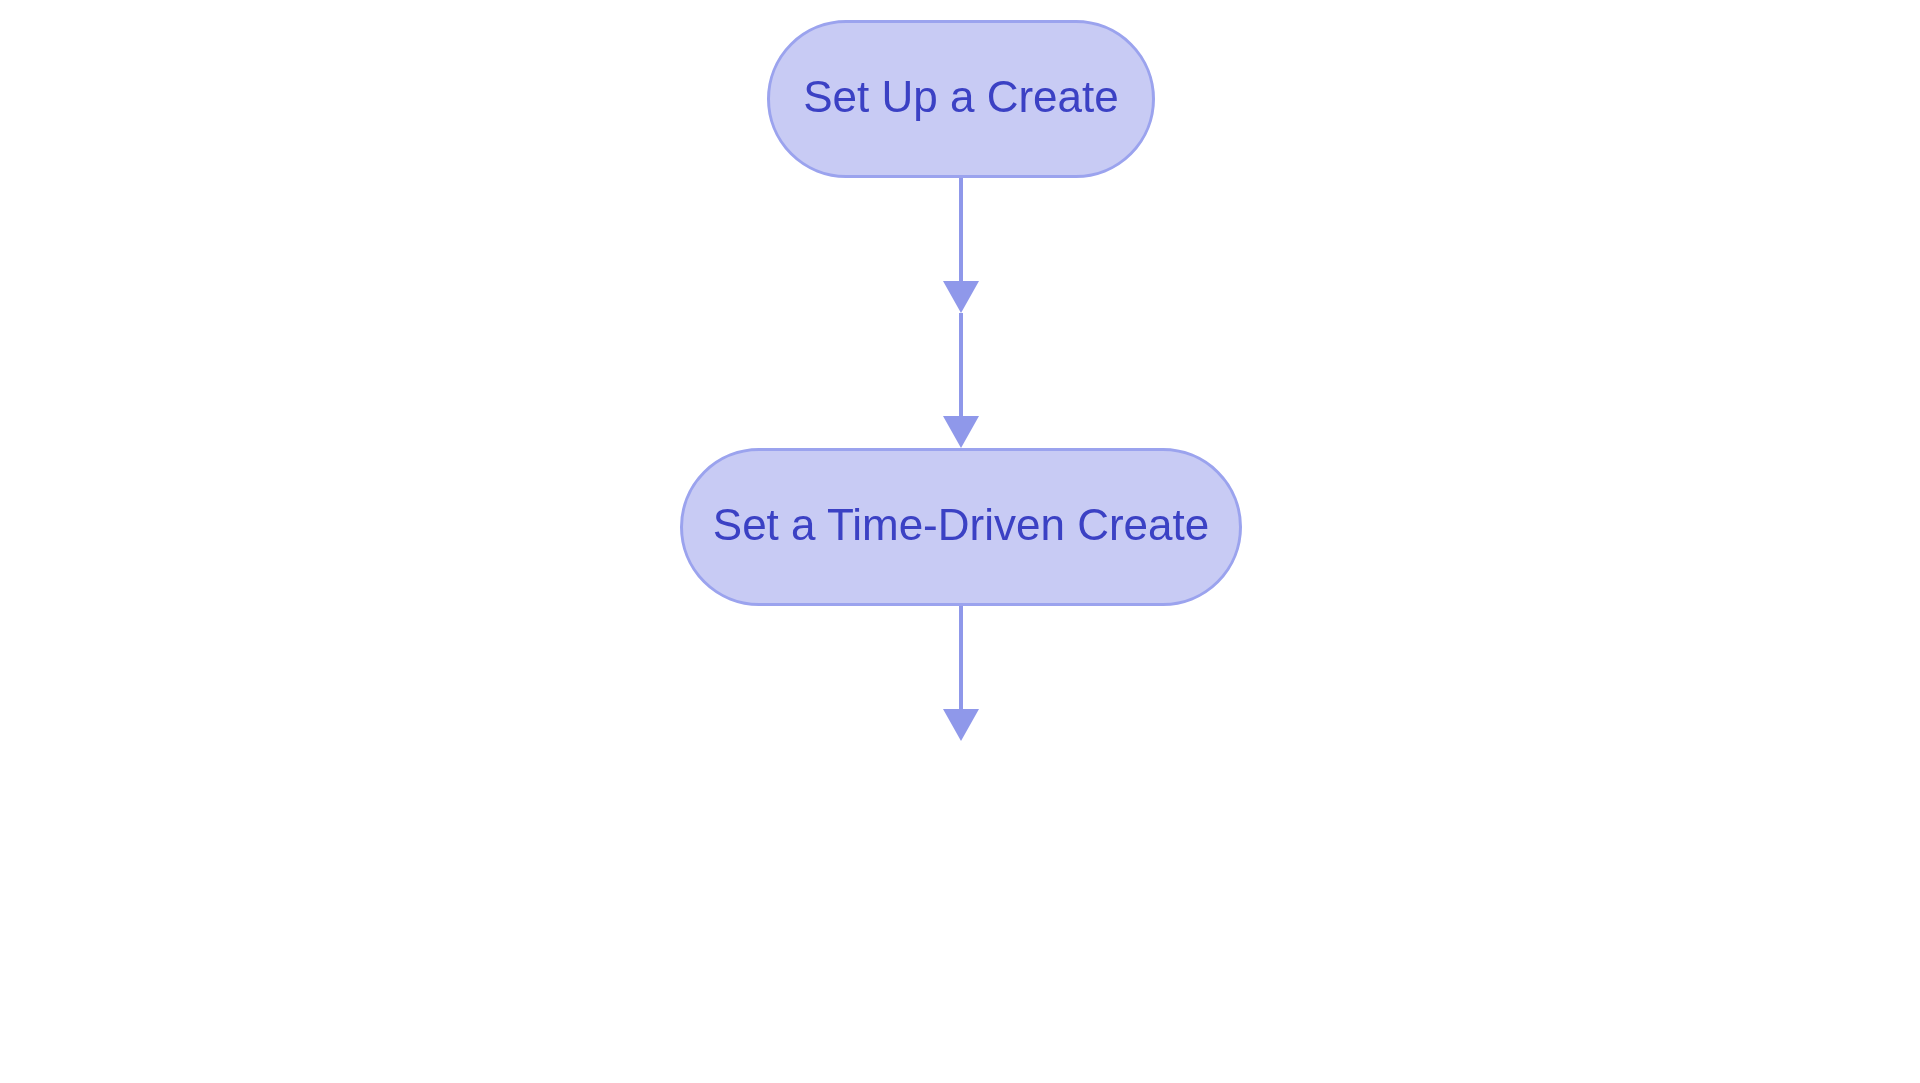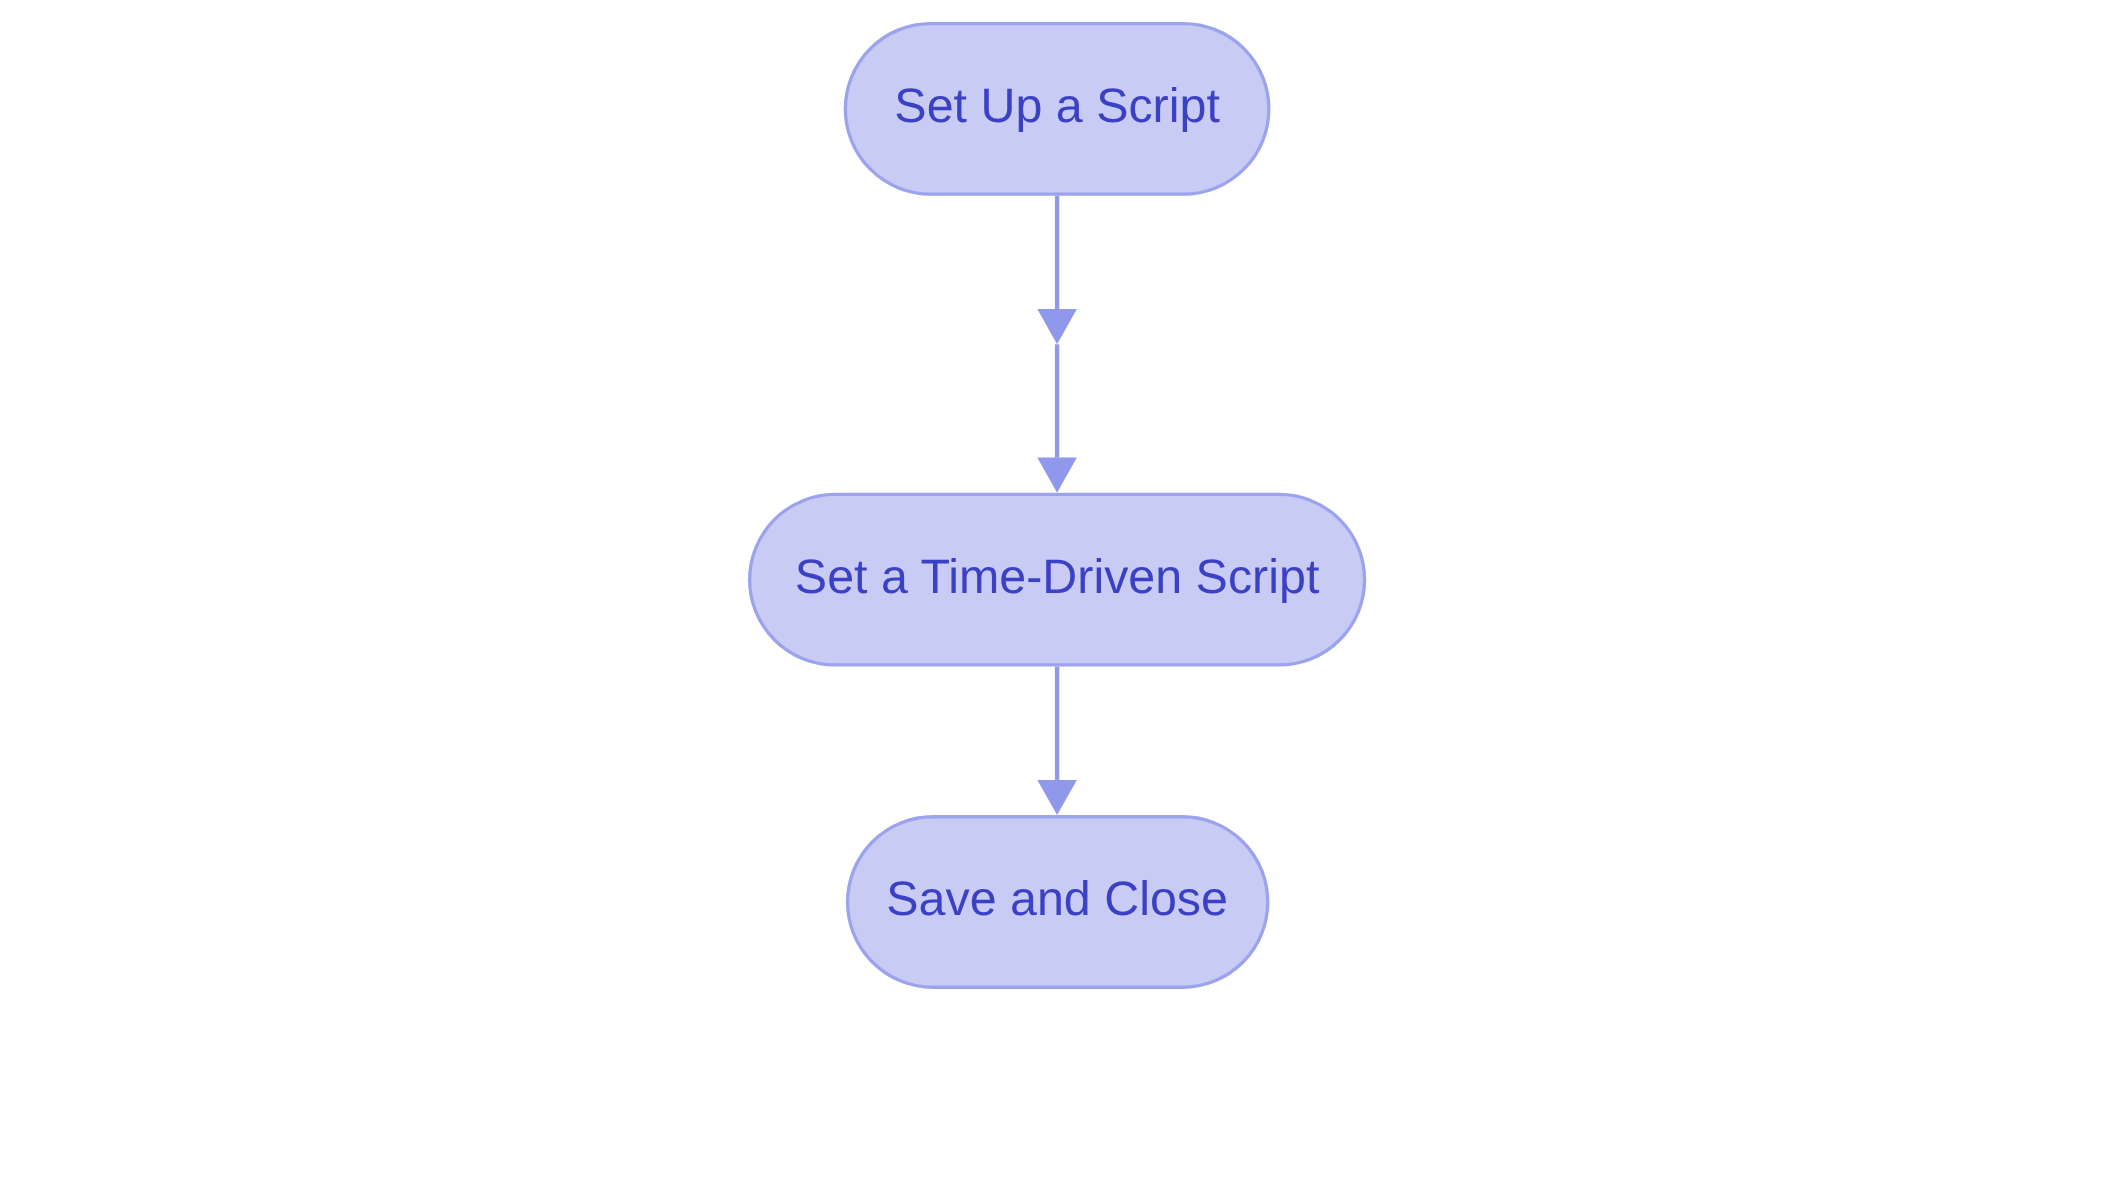--- a/index.html
+++ b/index.html
@@ -73,41 +73,38 @@
     border-top: 32px solid var(--arrow-color);
   }
 </style>
 </head>
 <body>
 
 <div class="canvas">
   <div class="flow">
 
     <div class="node node-0">
-      <span class="node-label">Set Up a Script</span>
+      <span class="node-label">Set Up a Create</span>
     </div>
 
     <div class="connector">
       <div class="line"></div>
       <div class="head"></div>
     </div>
 
 
     <div class="connector">
       <div class="line"></div>
       <div class="head"></div>
     </div>
 
     <div class="node node-2">
-      <span class="node-label">Set a Time-Driven Script</span>
+      <span class="node-label">Set a Time-Driven Create</span>
     </div>
 
     <div class="connector">
       <div class="line"></div>
       <div class="head"></div>
     </div>
 
-    <div class="node node-3">
-      <span class="node-label">Save and Close</span>
-    </div>
 
   </div>
 </div>
 
 </body></html>

